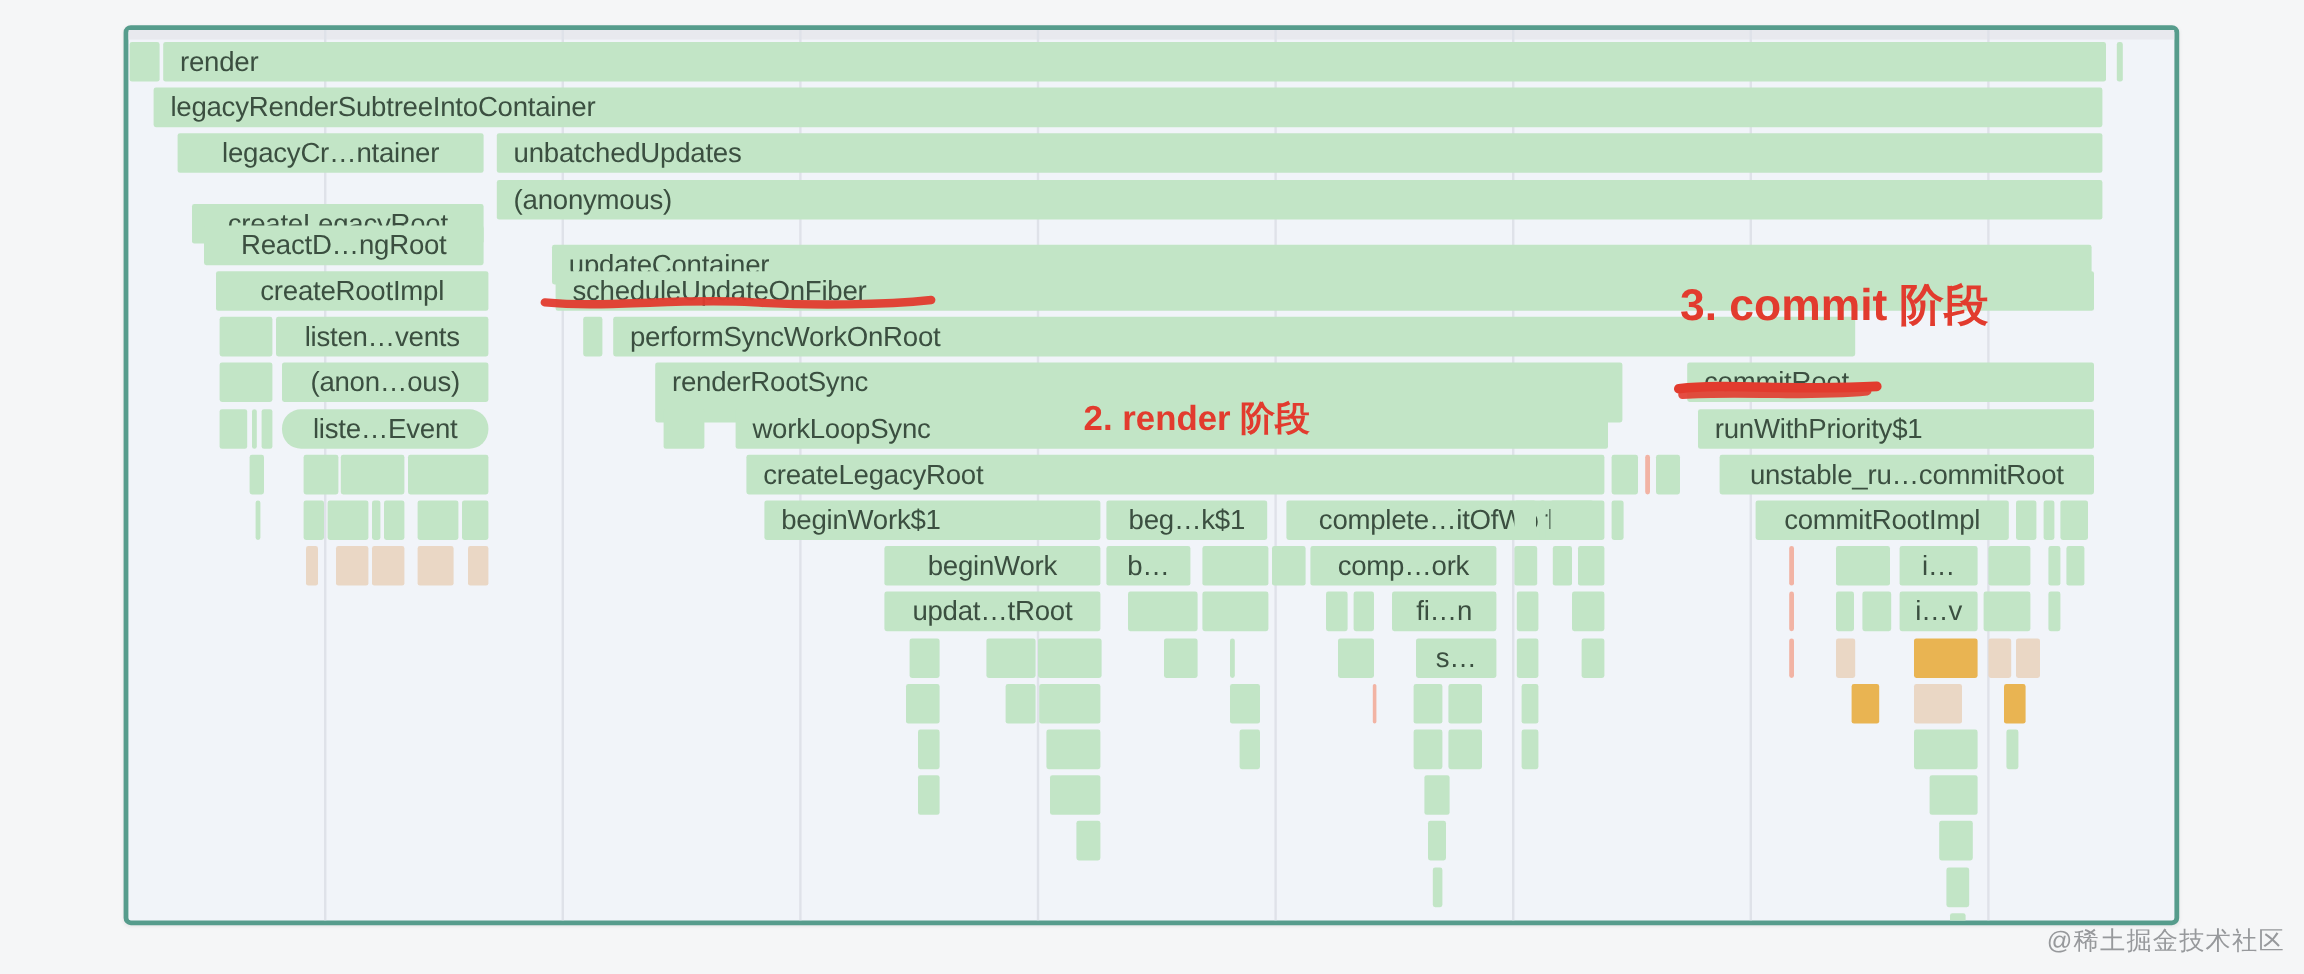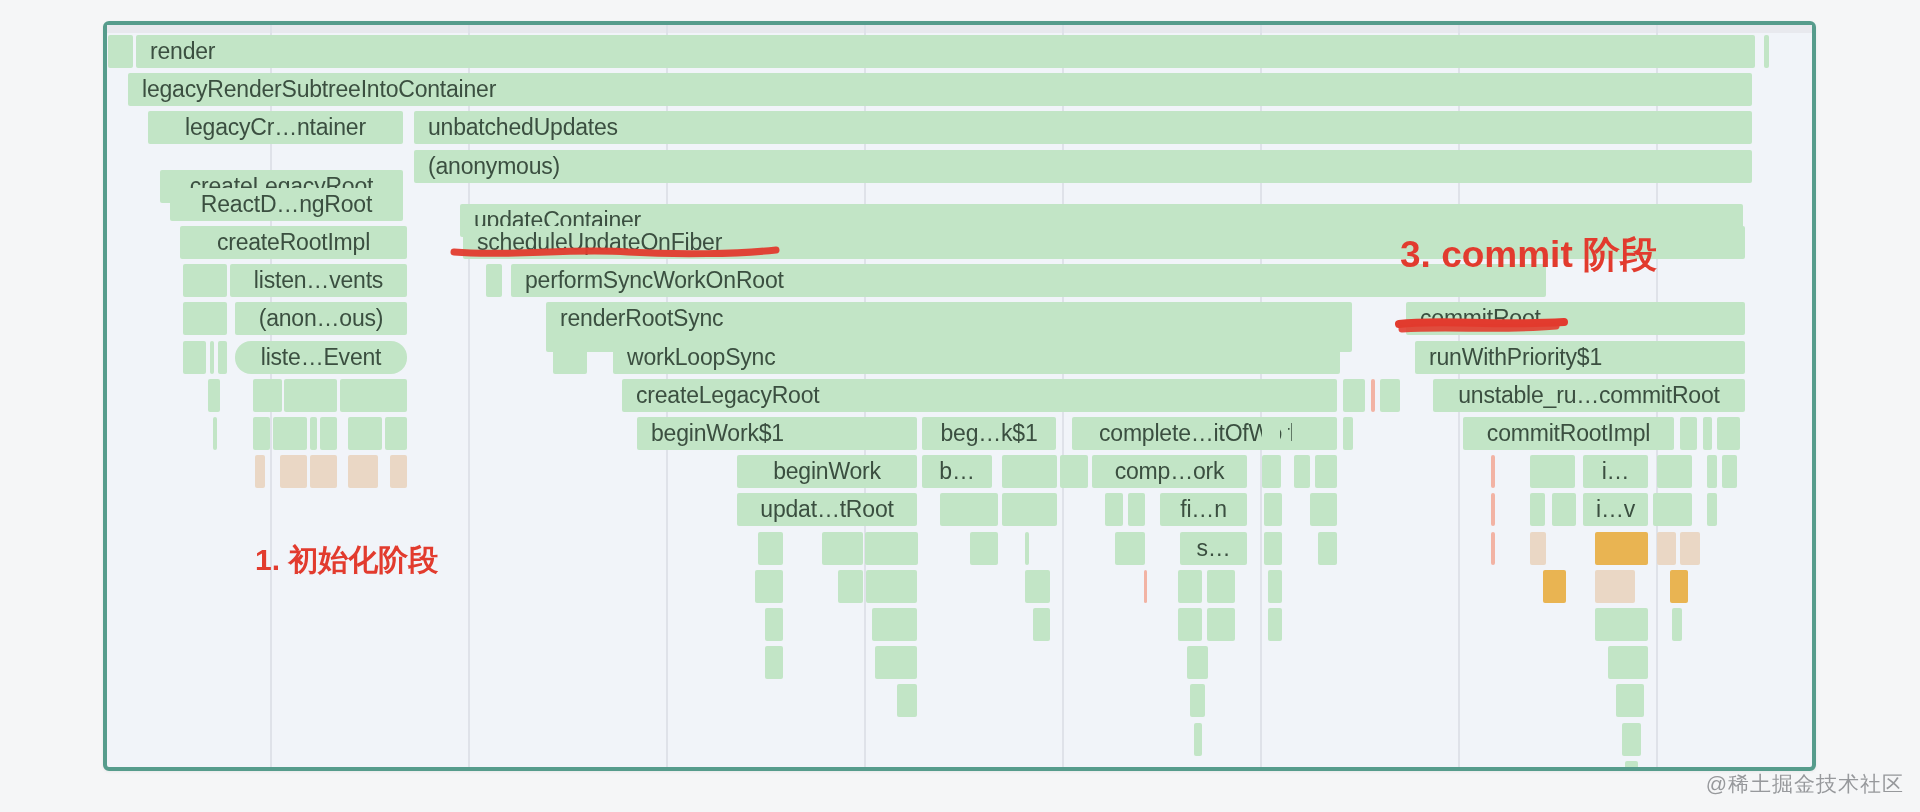--- a/index.html
+++ b/index.html
@@ -265,21 +265,21 @@
         <div class="bar c-g" style="left: 1501px; top: 621.2px; width: 40px; height: 33px;"></div>
         <div class="bar c-g" style="left: 790px; top: 659.4px; width: 20px; height: 33px;"></div>
         <div class="bar c-g" style="left: 1083px; top: 659.4px; width: 15px; height: 33px;"></div>
         <div class="bar c-g" style="left: 1509px; top: 659.4px; width: 28px; height: 33px;"></div>
         <div class="bar c-g" style="left: 1087px; top: 697.6px; width: 8px; height: 33px;"></div>
         <div class="bar c-g" style="left: 1515px; top: 697.6px; width: 19px; height: 33px;"></div>
         <div class="bar c-g" style="left: 1518px; top: 735.8px; width: 13px; height: 33px;"></div>
       </div>
   </div>
 
-  <div class="annotation" id="phase1">1. 初始化阶段</div>
+  <div class="annotation" id="phase2">2. render 阶段</div>
   <div class="annotation" id="phase3">3. commit 阶段</div>
 
   <svg class="underline-svg" id="underline-schedule" width="335" height="20" viewBox="0 0 335 20">
     <path d="M6,10 C 60,15 120,6 180,10 C 230,13 290,12 328,8" fill="none" stroke="#e23b2e" stroke-width="7" stroke-linecap="round" opacity="0.95"></path>
   </svg>
 
   <svg class="underline-svg" id="underline-commit" width="178" height="24" viewBox="0 0 178 24">
     <path d="M5,11 C 45,6 100,13 170,9" fill="none" stroke="#e23b2e" stroke-width="8" stroke-linecap="round"></path>
     <path d="M8,16 C 55,13 110,18 162,13" fill="none" stroke="#e23b2e" stroke-width="7" stroke-linecap="round" opacity="0.9"></path>
   </svg>

